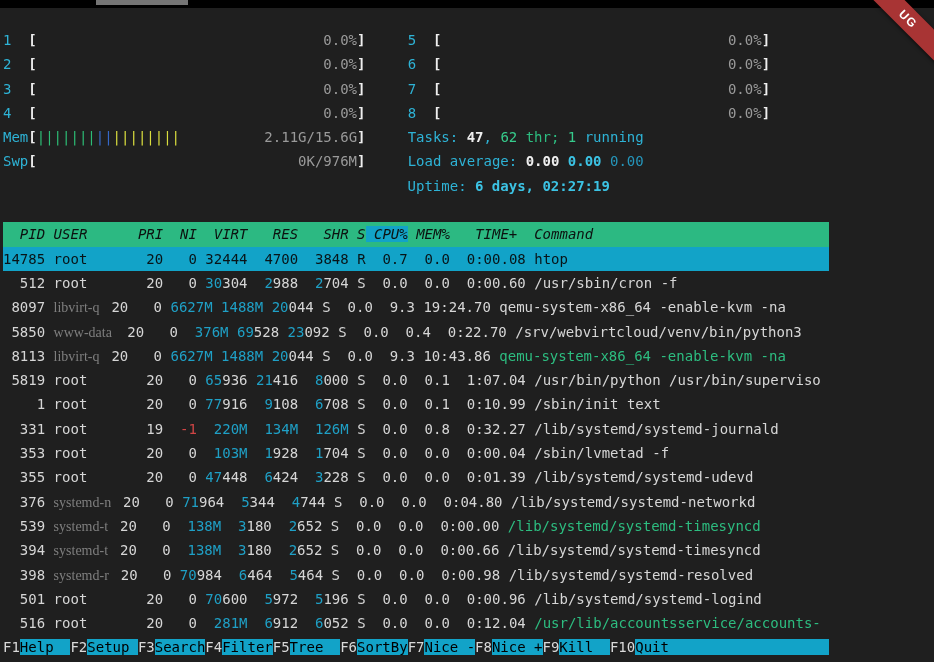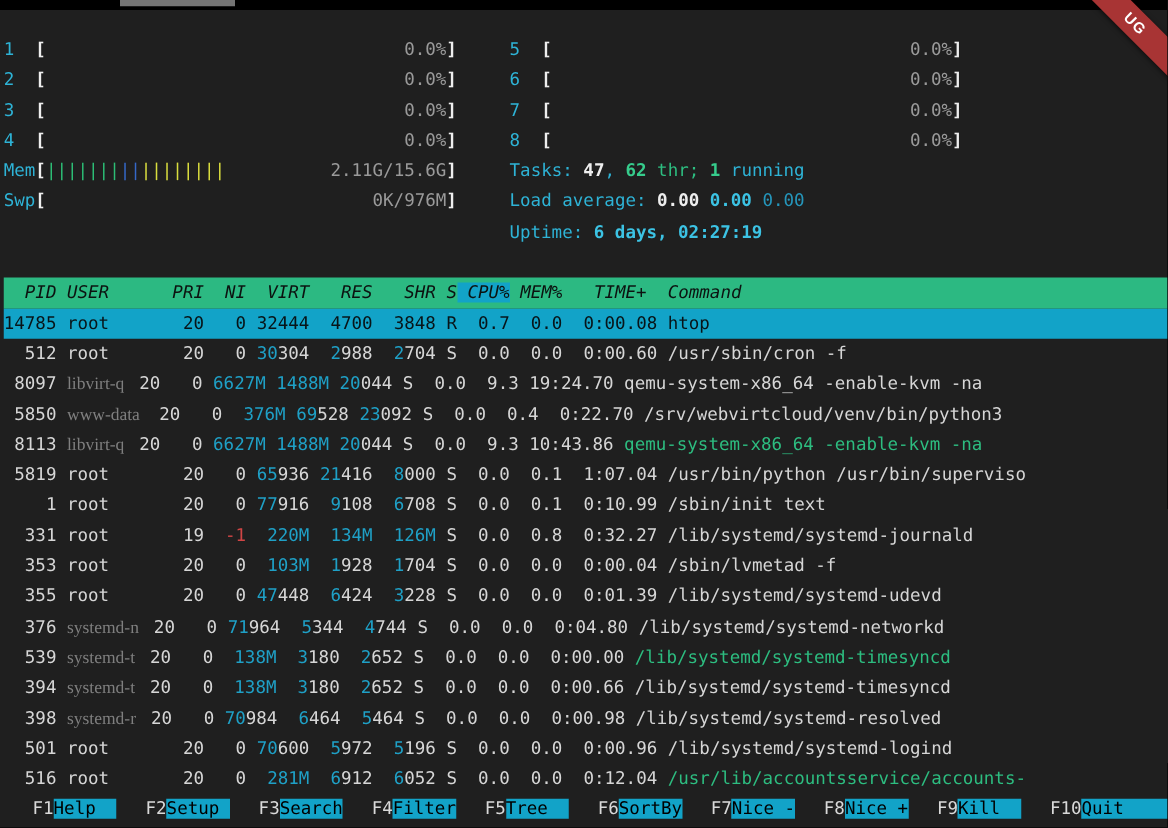--- a/index.html
+++ b/index.html
@@ -10,31 +10,31 @@
   .term{position:absolute;left:3px;top:28px;white-space:pre;font-size:14px;color:var(--fg);}
   .line{height:24.3px;line-height:24.3px;}
   .c{color:var(--cyan-label);}
   .cn{color:var(--cyan-num);}
   .cb{color:var(--cyan-bold);font-weight:bold;}
   .cd{color:var(--cyan-dim);}
   .dim{color:var(--dim-user);font-family:Liberation Serif, serif;}
   .gv{color:var(--gray-value);}
   .wb{color:var(--white-bold);font-weight:bold;}
   .g{color:var(--green);}
-  .gb{color:var(--green-bold);font-weight:bold;}
+  .gb{color:var(--green-bold);font-weight:normal;}
   .r{color:var(--red);}
   .bar-green{color:var(--bar-green);}
   .bar-blue{color:var(--bar-blue);}
   .bar-yellow{color:var(--bar-yellow);}
   .hdr{background:var(--header-bg);}
   .hdr span{color:#0c1210;font-style:italic;}
   .hdr .sort{background:var(--selection-bg);}
   .selrow{background:var(--selection-bg);}
   .selrow span{color:#081418 !important;font-weight:normal;}
-  .fn-key{color:var(--fn-key-fg);margin-left:23px;}
+  .fn-key{color:var(--fn-key-fg);}
   .fn-label{background:var(--fn-label-bg);color:#000000;}
   .ribbon{position:absolute;top:8px;right:-30px;width:112px;transform:rotate(45deg);
           background:var(--ribbon-bg);color:var(--ribbon-fg);text-align:center;
           font-family:"Liberation Sans",sans-serif;font-weight:bold;font-size:12px;
           letter-spacing:1px;padding:4px 0;box-shadow:0 1px 4px rgba(0,0,0,.6);}
 </style>
 </head>
 <body>
 
 <div class="screen">

